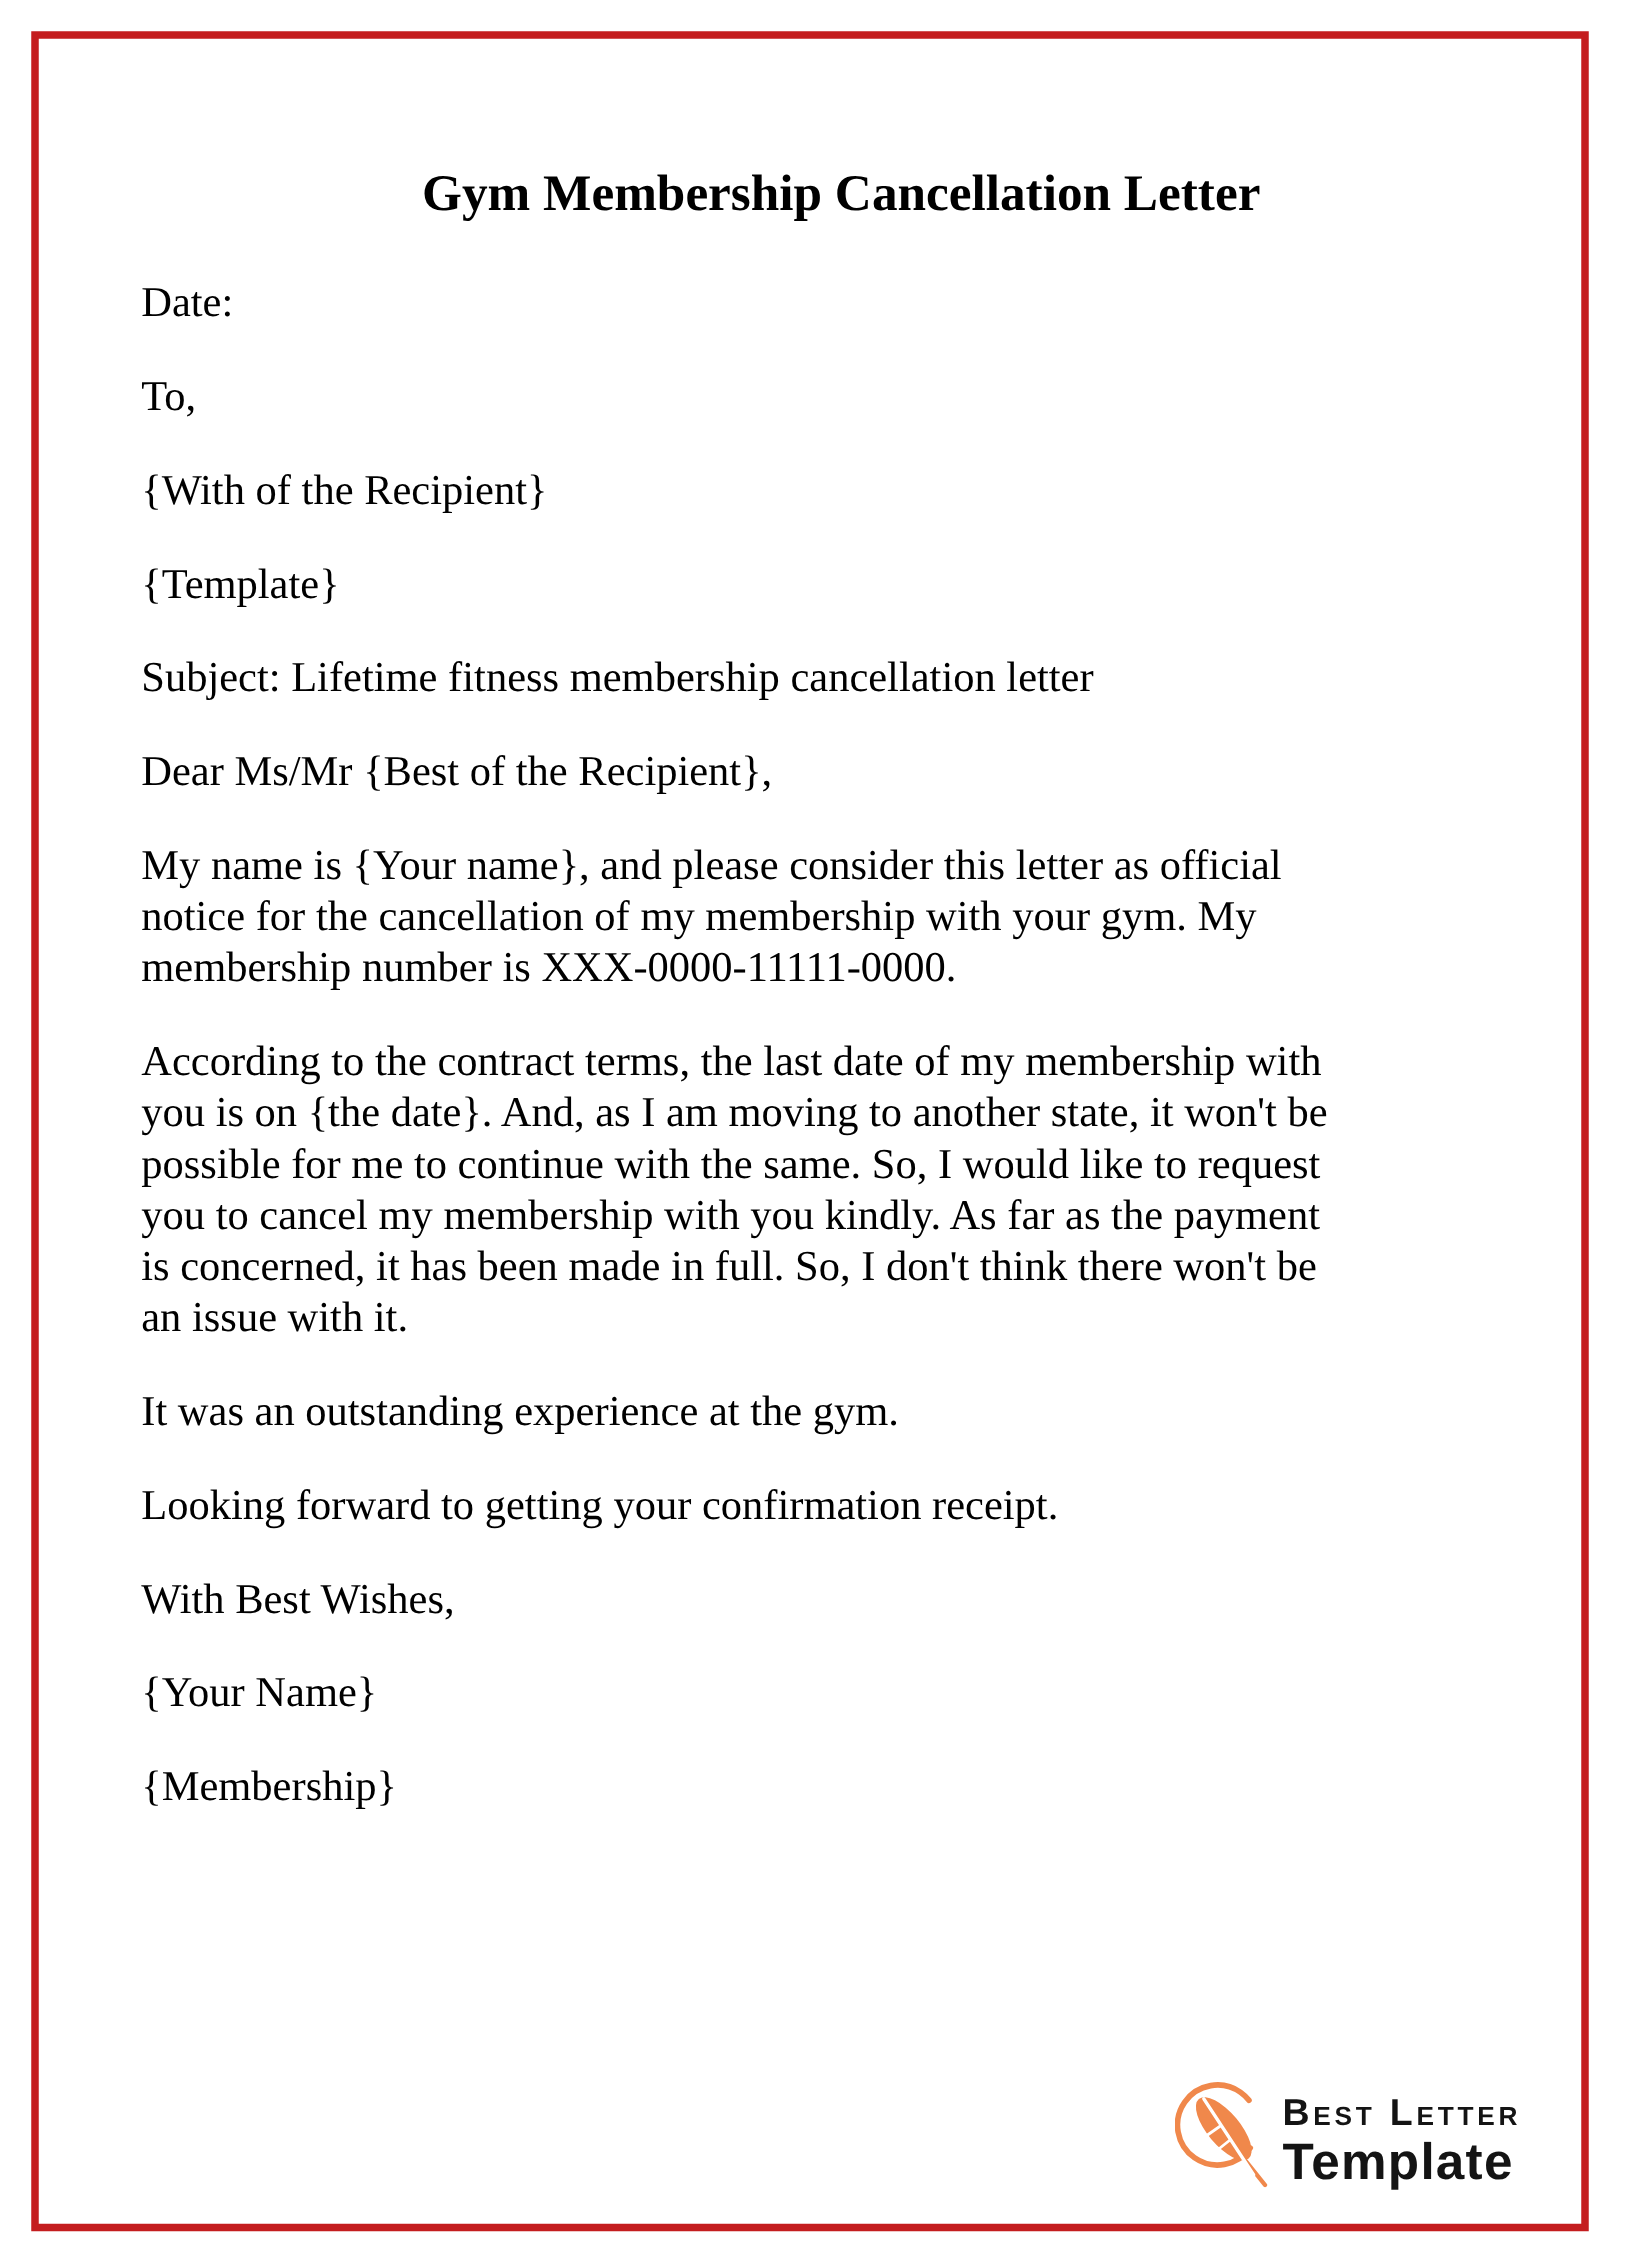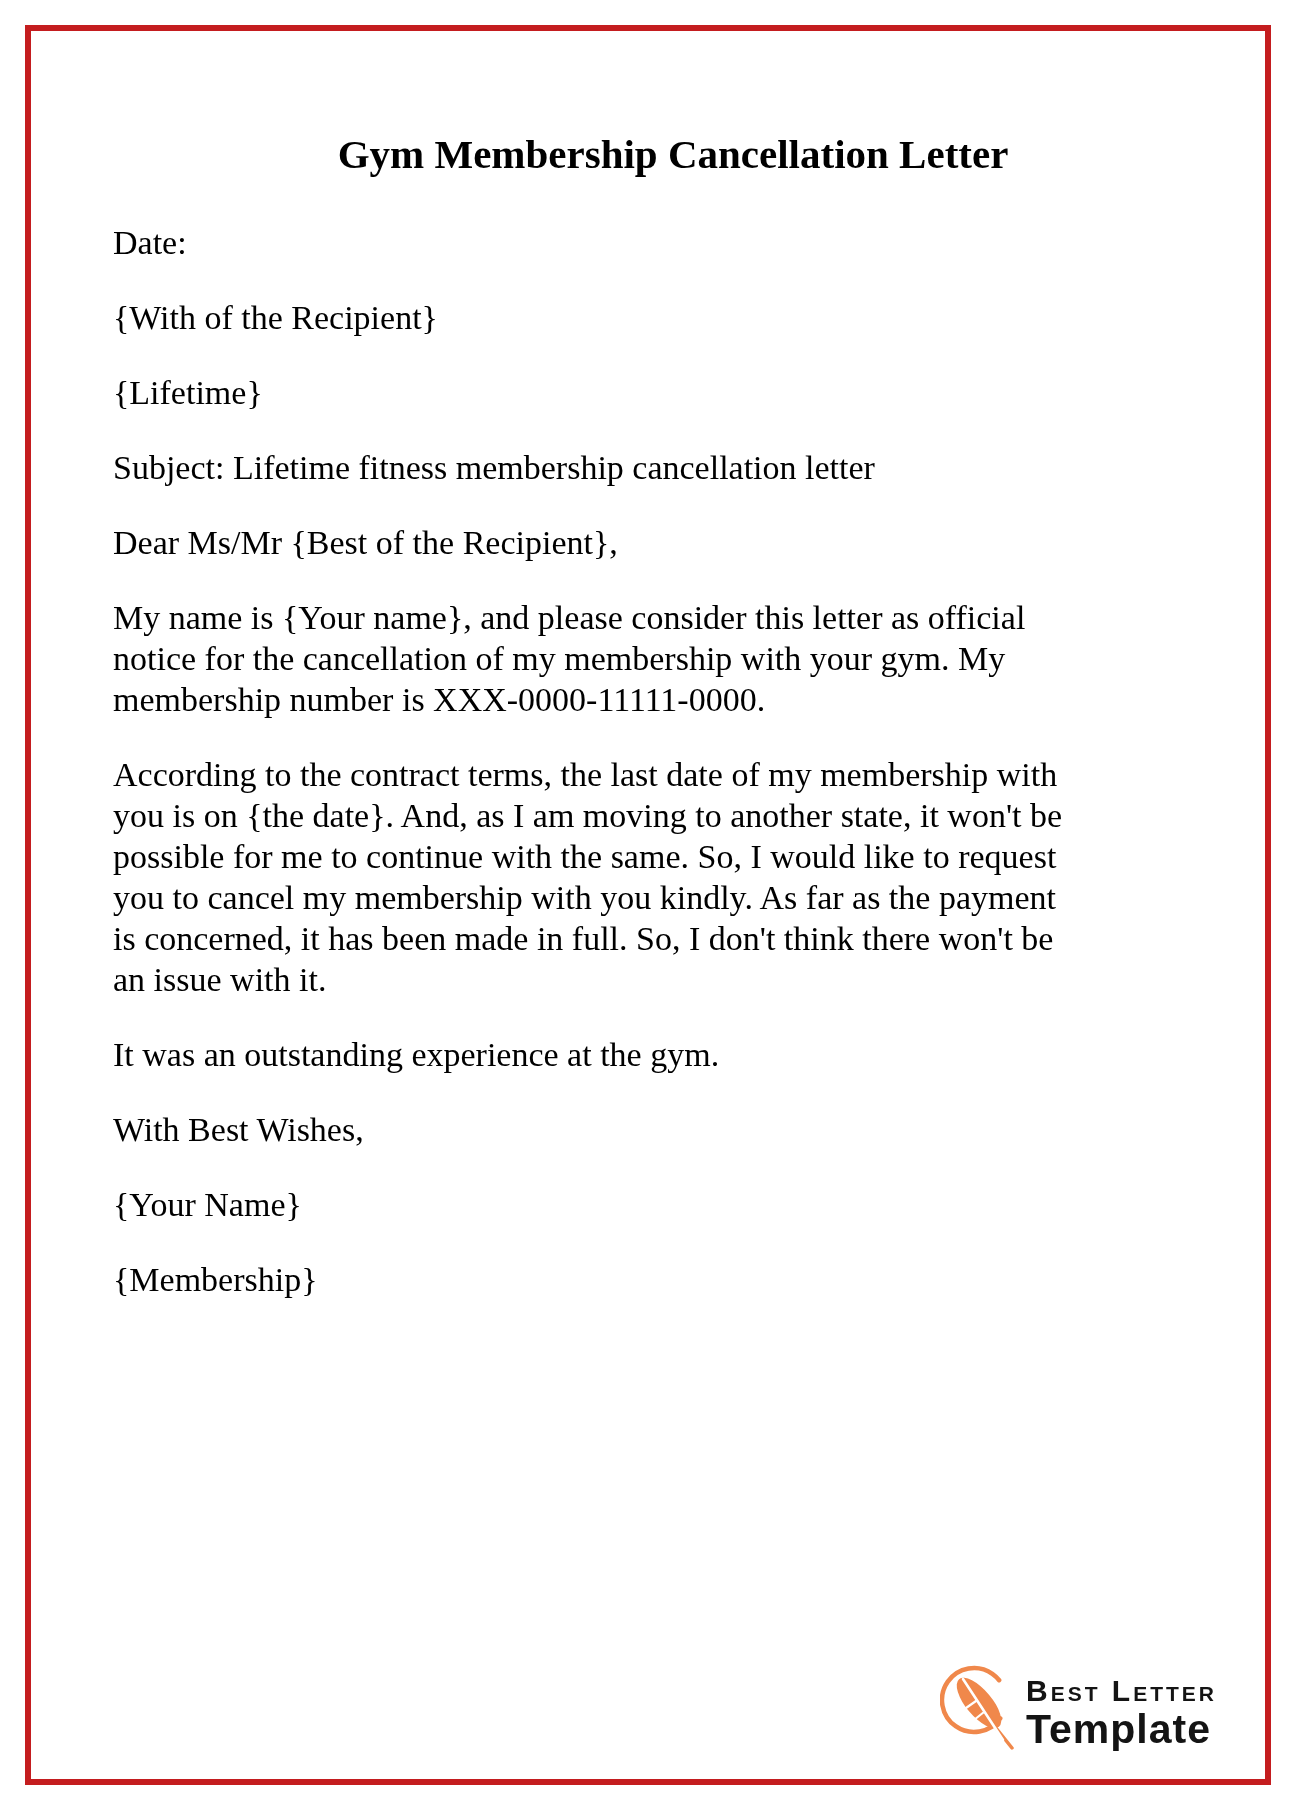--- a/index.html
+++ b/index.html
@@ -80,35 +80,37 @@
 </style>
 </head>
 <body>
 
 <div class="page-frame"></div>
 
 <div class="letter">
   <h1 class="letter-title">Gym Membership Cancellation Letter</h1>
 
   <p>Date:</p>
+  <p>To,</p>
   <p>{With of the Recipient}</p>
-  <p>{Lifetime}</p>
+  <p>{Template}</p>
   <p>Subject: Lifetime fitness membership cancellation letter</p>
   <p>Dear Ms/Mr {Best of the Recipient},</p>
 
   <p>My name is {Your name}, and please consider this letter as official
 notice for the cancellation of my membership with your gym. My
 membership number is XXX-0000-11111-0000.</p>
   <p>According to the contract terms, the last date of my membership with
 you is on {the date}. And, as I am moving to another state, it won't be
 possible for me to continue with the same. So, I would like to request
 you to cancel my membership with you kindly. As far as the payment
 is concerned, it has been made in full. So, I don't think there won't be
 an issue with it.</p>
   <p>It was an outstanding experience at the gym.</p>
+  <p>Looking forward to getting your confirmation receipt.</p>
 
   <p>With Best Wishes,</p>
   <p>{Your Name}</p>
   <p>{Membership}</p>
 </div>
 
 <div class="brand-logo">
   <svg class="brand-icon" viewBox="0 0 80 102" aria-hidden="true">
 
     <circle cx="34" cy="52" r="32" fill="none" stroke="#f0884b" stroke-width="4.5" stroke-dasharray="160 41" stroke-linecap="round" transform="rotate(35 34 52)"></circle>

